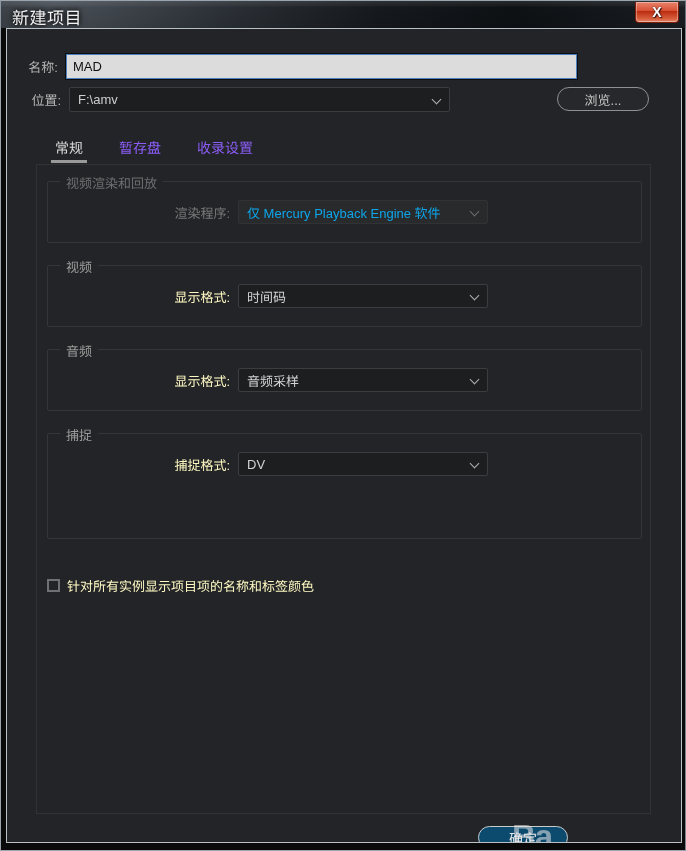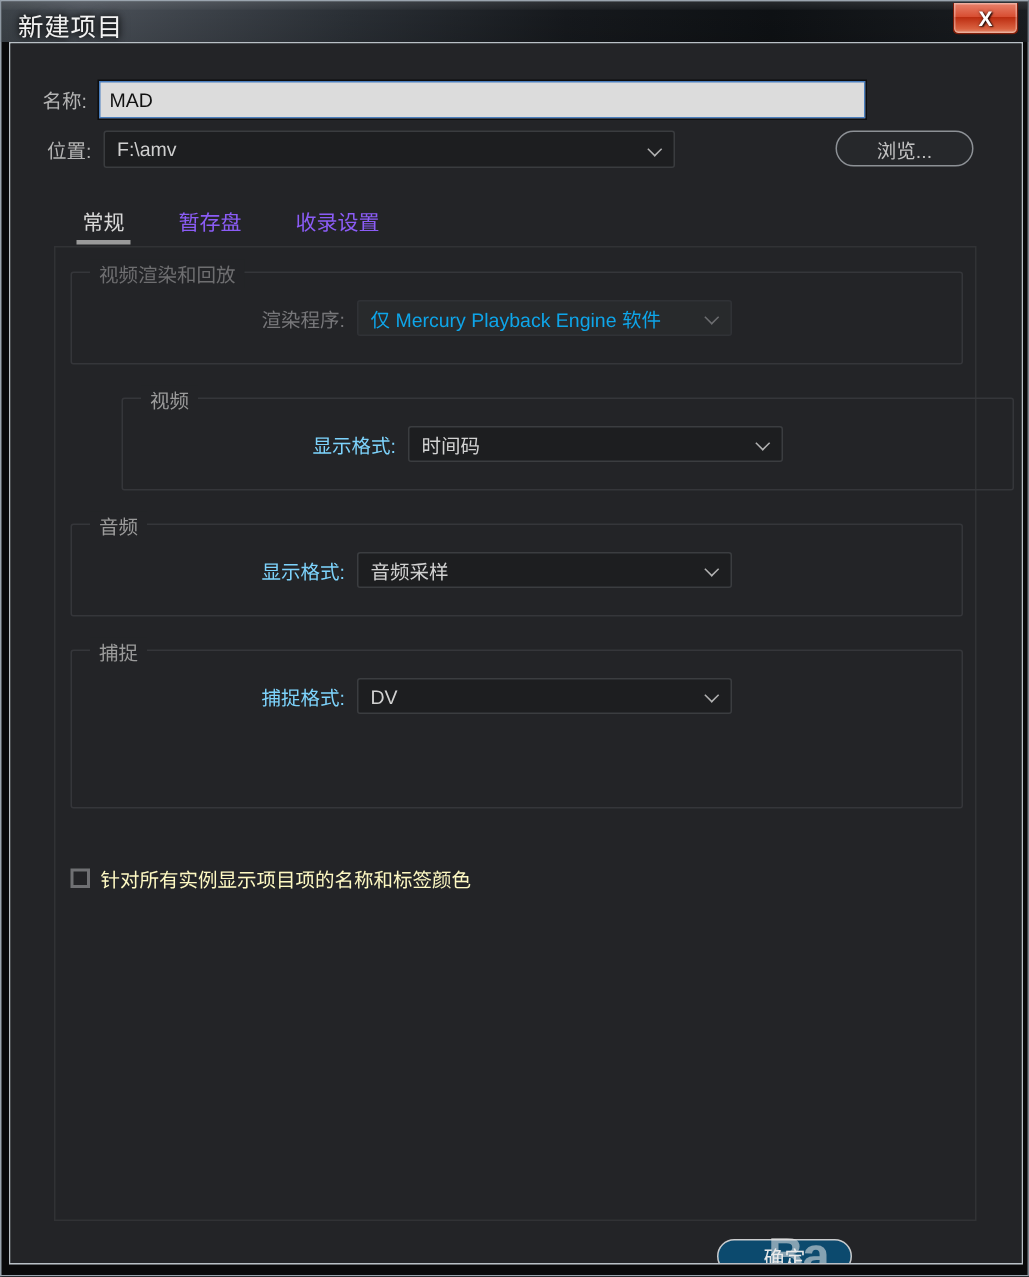--- a/index.html
+++ b/index.html
@@ -257,21 +257,21 @@
   }
   .group.disabled .group-legend { color: #6e6e70; }
 
   .field {
     position: absolute;
     display: flex;
     align-items: center;
   }
   .field-label {
     font-size: 13px;
-    color: #7dd3fc;
+    color: #fef9c3;
     text-align: right;
     white-space: nowrap;
     padding-right: 8px;
   }
   .field-label.dim { color: #77777a; }
 
   .select {
     position: relative;
     height: 24px;
     background: #1d1e20;
@@ -396,21 +396,21 @@
             <span class="group-legend">视频渲染和回放</span>
             <div class="field" style="left:0px; top:18px;">
               <span class="field-label dim" style="width:190px;">渲染程序:</span>
               <div class="select disabled" style="width:250px;">
                 <span>仅 Mercury Playback Engine 软件</span>
                 <span class="chev"></span>
               </div>
             </div>
           </div>
 
-          <div class="group" style="left:10px; top:100px; width:595px; height:62px;margin-left:34px;">
+          <div class="group" style="left:10px; top:100px; width:595px; height:62px;">
             <span class="group-legend">视频</span>
             <div class="field" style="left:0px; top:18px;">
               <span class="field-label" style="width:190px;">显示格式:</span>
               <div class="select" style="width:250px;">
                 <span>时间码</span>
                 <span class="chev"></span>
               </div>
             </div>
           </div>
 

